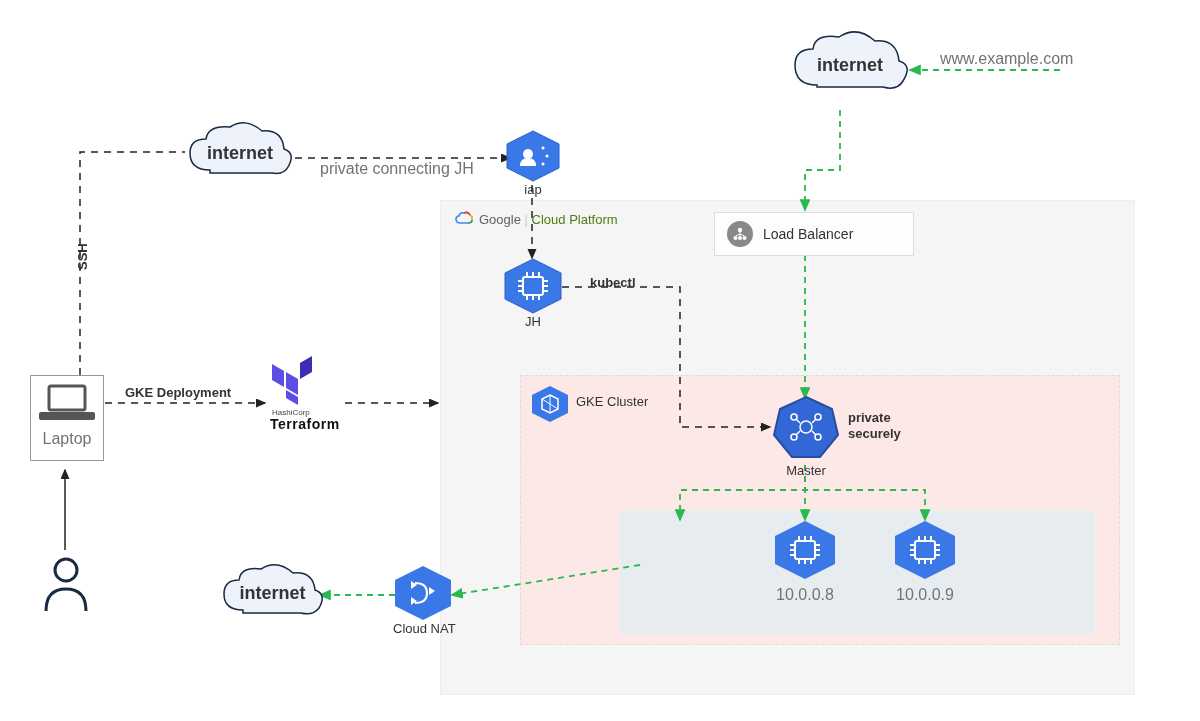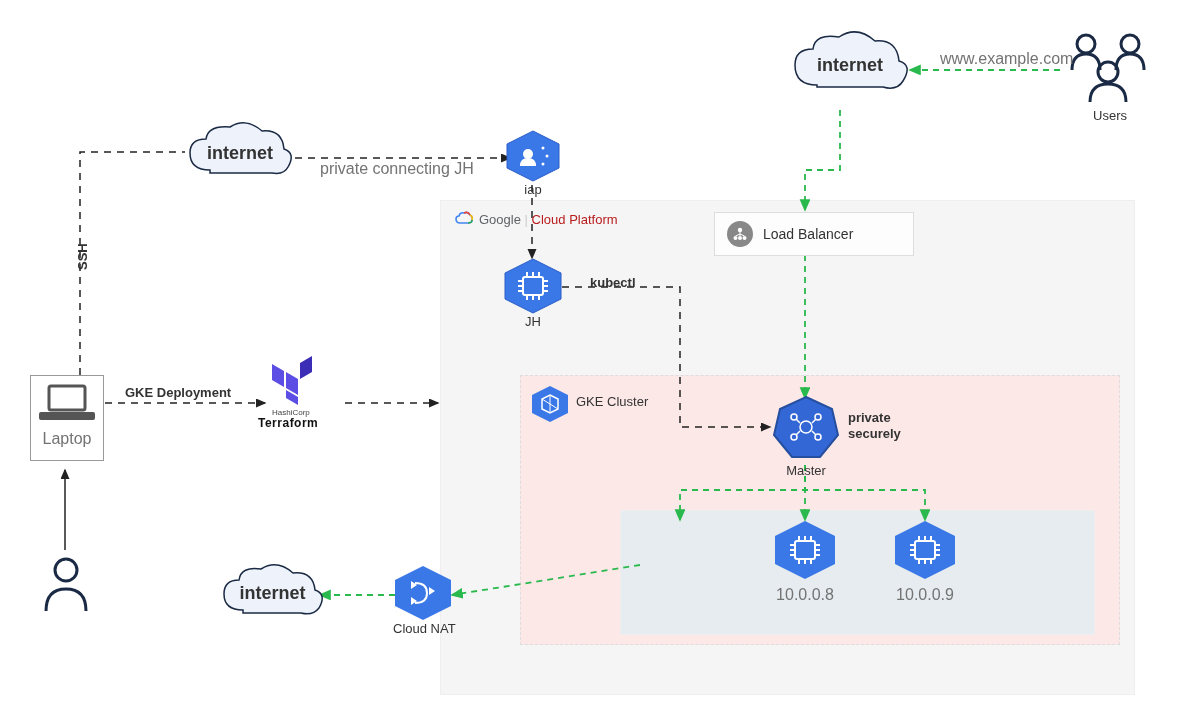--- a/index.html
+++ b/index.html
@@ -71,21 +71,21 @@
     color: #5c4ee5;
   }
   .gcp-logo {
     position: absolute;
     display: flex;
     align-items: center;
     gap: 6px;
     font-size: 13px;
     color: #5f6368;
   }
-  .accent { color: #b91c1c; font-weight: 400; }
+  .accent { color: #4d7c0f; font-weight: 400; }
   .answer {
     position: absolute;
     font-size: 13px;
   }
 </style>
 </head>
 <body>
 
 <div class="canvas">
 
@@ -160,33 +160,20 @@
     <div class="caption small" style="margin-top:4px;">Laptop</div>
   </div>
 
   <div class="box" style="left:42px; top:555px;">
     <svg width="48" height="60">
       <circle cx="24" cy="15" r="11" fill="none" stroke="#1a2a44" stroke-width="3"></circle>
       <path d="M4 56 Q4 34 24 34 Q44 34 44 56" fill="none" stroke="#1a2a44" stroke-width="3"></path>
     </svg>
   </div>
 
-  <div class="box" style="left:1060px; top:30px; text-align:center;">
-    <svg width="100" height="76">
-      <g stroke="#1a2a44" stroke-width="3" fill="none">
-        <circle cx="26" cy="14" r="9"></circle>
-          <path d="M12 40 Q12 24 26 24 Q40 24 40 40"></path>
-        <circle cx="70" cy="14" r="9"></circle>
-          <path d="M56 40 Q56 24 70 24 Q84 24 84 40"></path>
-        <circle cx="48" cy="42" r="10"></circle>
-          <path d="M30 72 Q30 54 48 54 Q66 54 66 72"></path>
-      </g>
-    </svg>
-    <div class="caption" style="margin-top:2px;">Users</div>
-  </div>
 
   <div class="answer caption small" style="left:940px; top:50px;">www.example.com</div>
 
   <div class="answer caption bold" style="left:75px; top:270px; transform: rotate(-90deg); transform-origin: left top;">SSH</div>
 
   <div class="answer caption bold" style="left:125px; top:385px;">GKE Deployment</div>
 
   <div class="answer caption small" style="left:320px; top:160px;">private connecting JH</div>
 
   <div class="answer caption bold" style="left:590px; top:275px;">kubectl</div>
@@ -195,21 +182,21 @@
     <svg width="50" height="50" viewBox="0 0 50 50">
       <g fill="#5c4ee5">
         <polygon points="4,9 16,16 16,32 4,25"></polygon>
         <polygon points="18,17 30,24 30,40 18,33"></polygon>
         <polygon points="32,8 44,1 44,17 32,24" fill="#3b2db5"></polygon>
         <polygon points="18,35 30,42 30,50 18,43"></polygon>
       </g>
     </svg>
   </div>
   <div class="answer" style="left:272px; top:408px; font-size:8px; color:#444;">HashiCorp</div>
-  <div class="answer" style="left:258px; top:416px; font-size:12px; font-weight:800; letter-spacing:0.5px; color:#111;">Terraform</div>
+  <div class="answer" style="left:270px; top:416px; font-size:14px; font-weight:800; letter-spacing:0.5px; color:#111;">Terraform</div>
 
   <div class="gcp-logo" style="left:455px; top:210px;">
     <svg width="18" height="18" viewBox="0 0 18 18">
       <path d="M5 13 Q1 13 1 9 Q1 6 4 6 Q5 2 9 3 Q13 1 15 5 Q18 6 17 10 Q17 13 13 13 Z" fill="none" stroke="#4285f4" stroke-width="1.6"></path>
       <path d="M9 3 Q13 1 15 5" stroke="#ea4335" stroke-width="1.6" fill="none"></path>
       <path d="M15 5 Q18 6 17 10" stroke="#fbbc05" stroke-width="1.6" fill="none"></path>
       <path d="M17 10 Q17 13 13 13" stroke="#34a853" stroke-width="1.6" fill="none"></path>
     </svg>
     <span>
       <span style="color:#5f6368;">Google</span>

